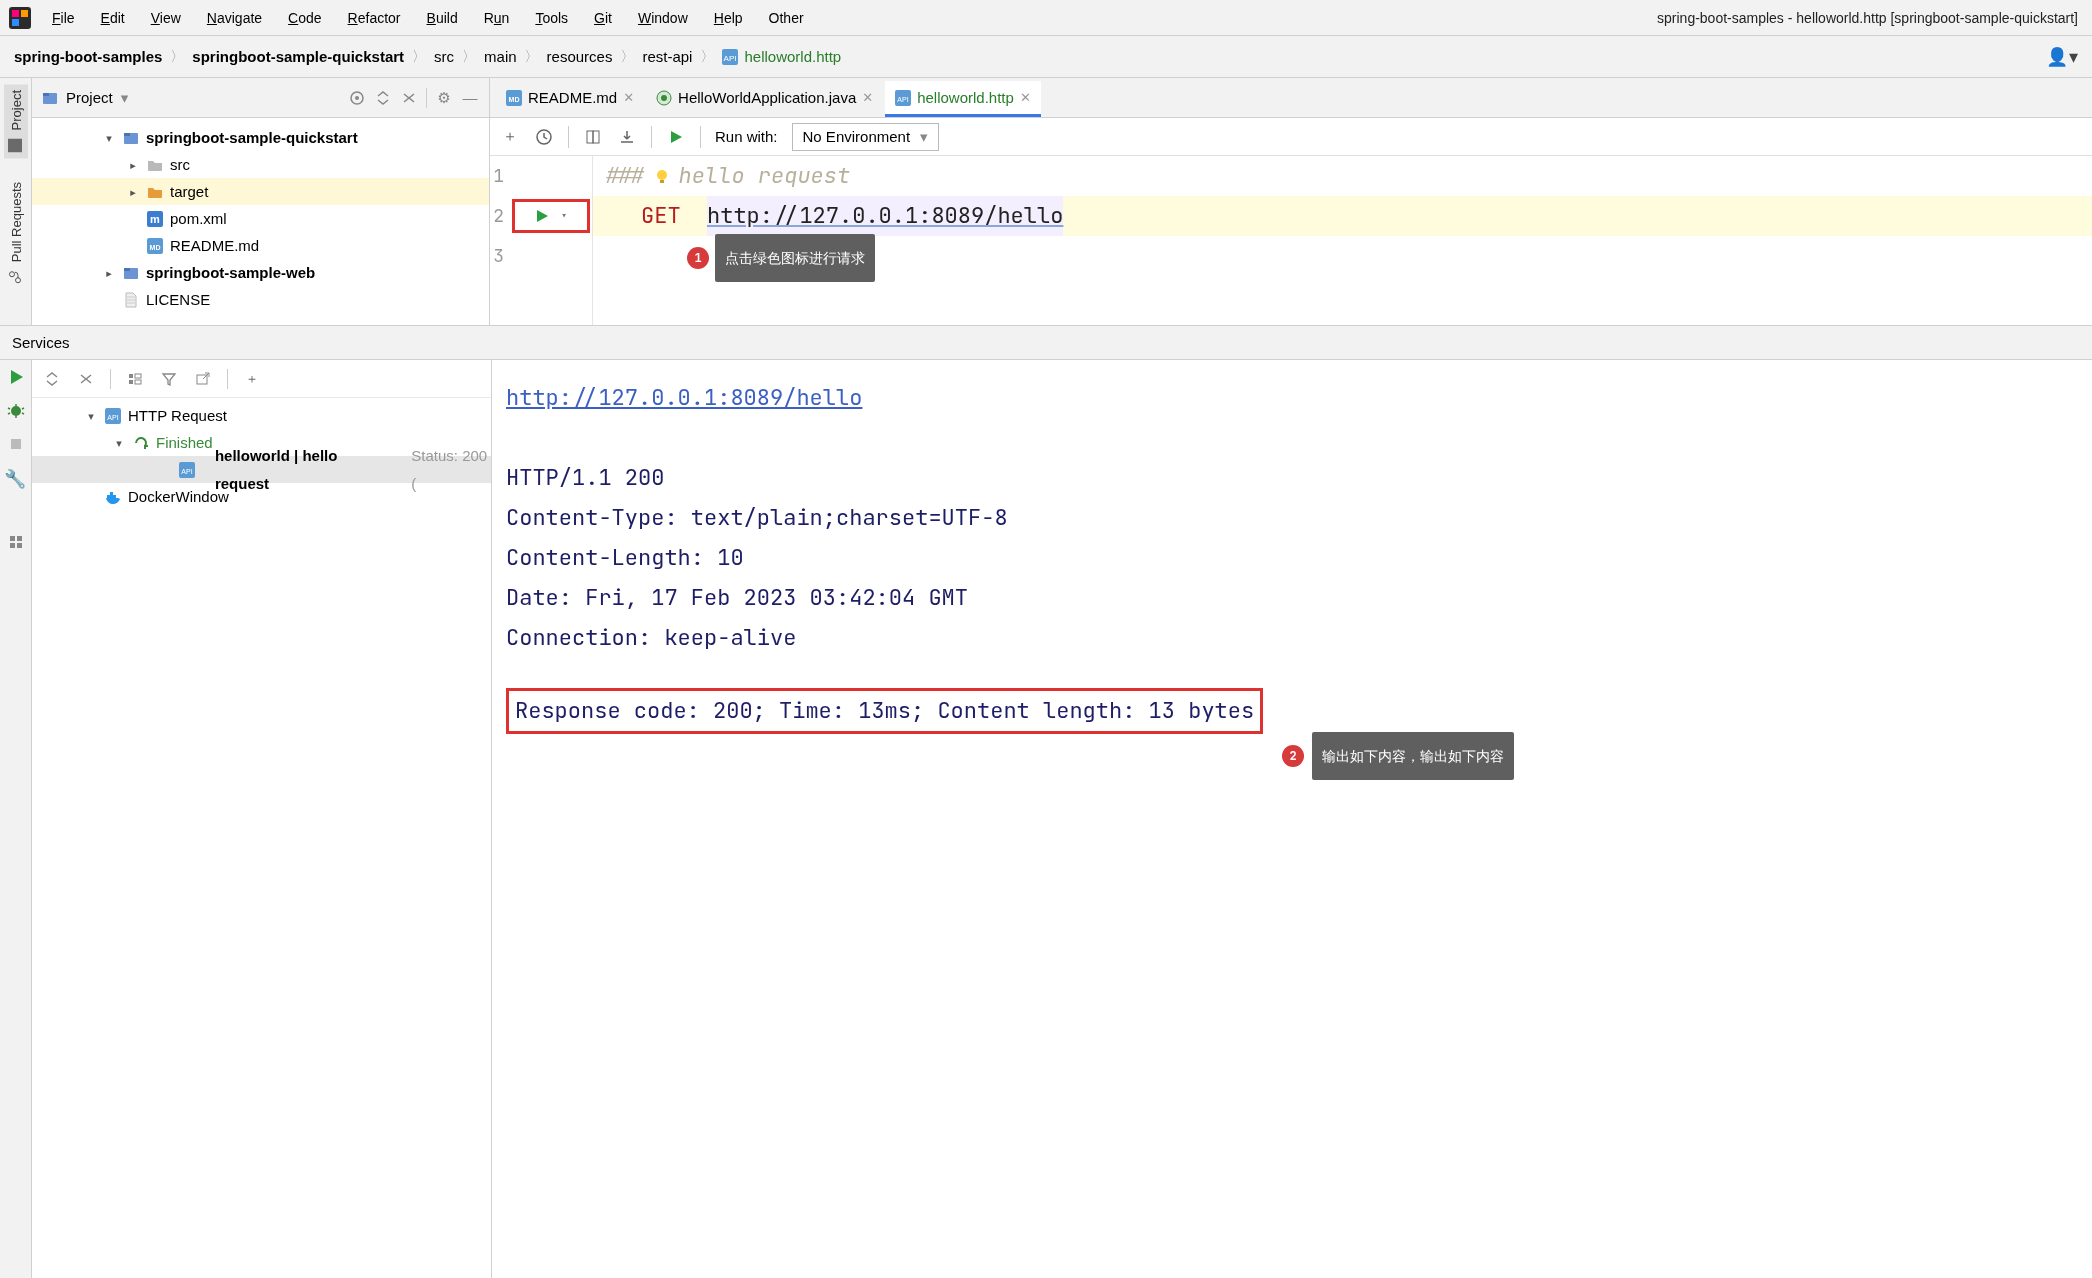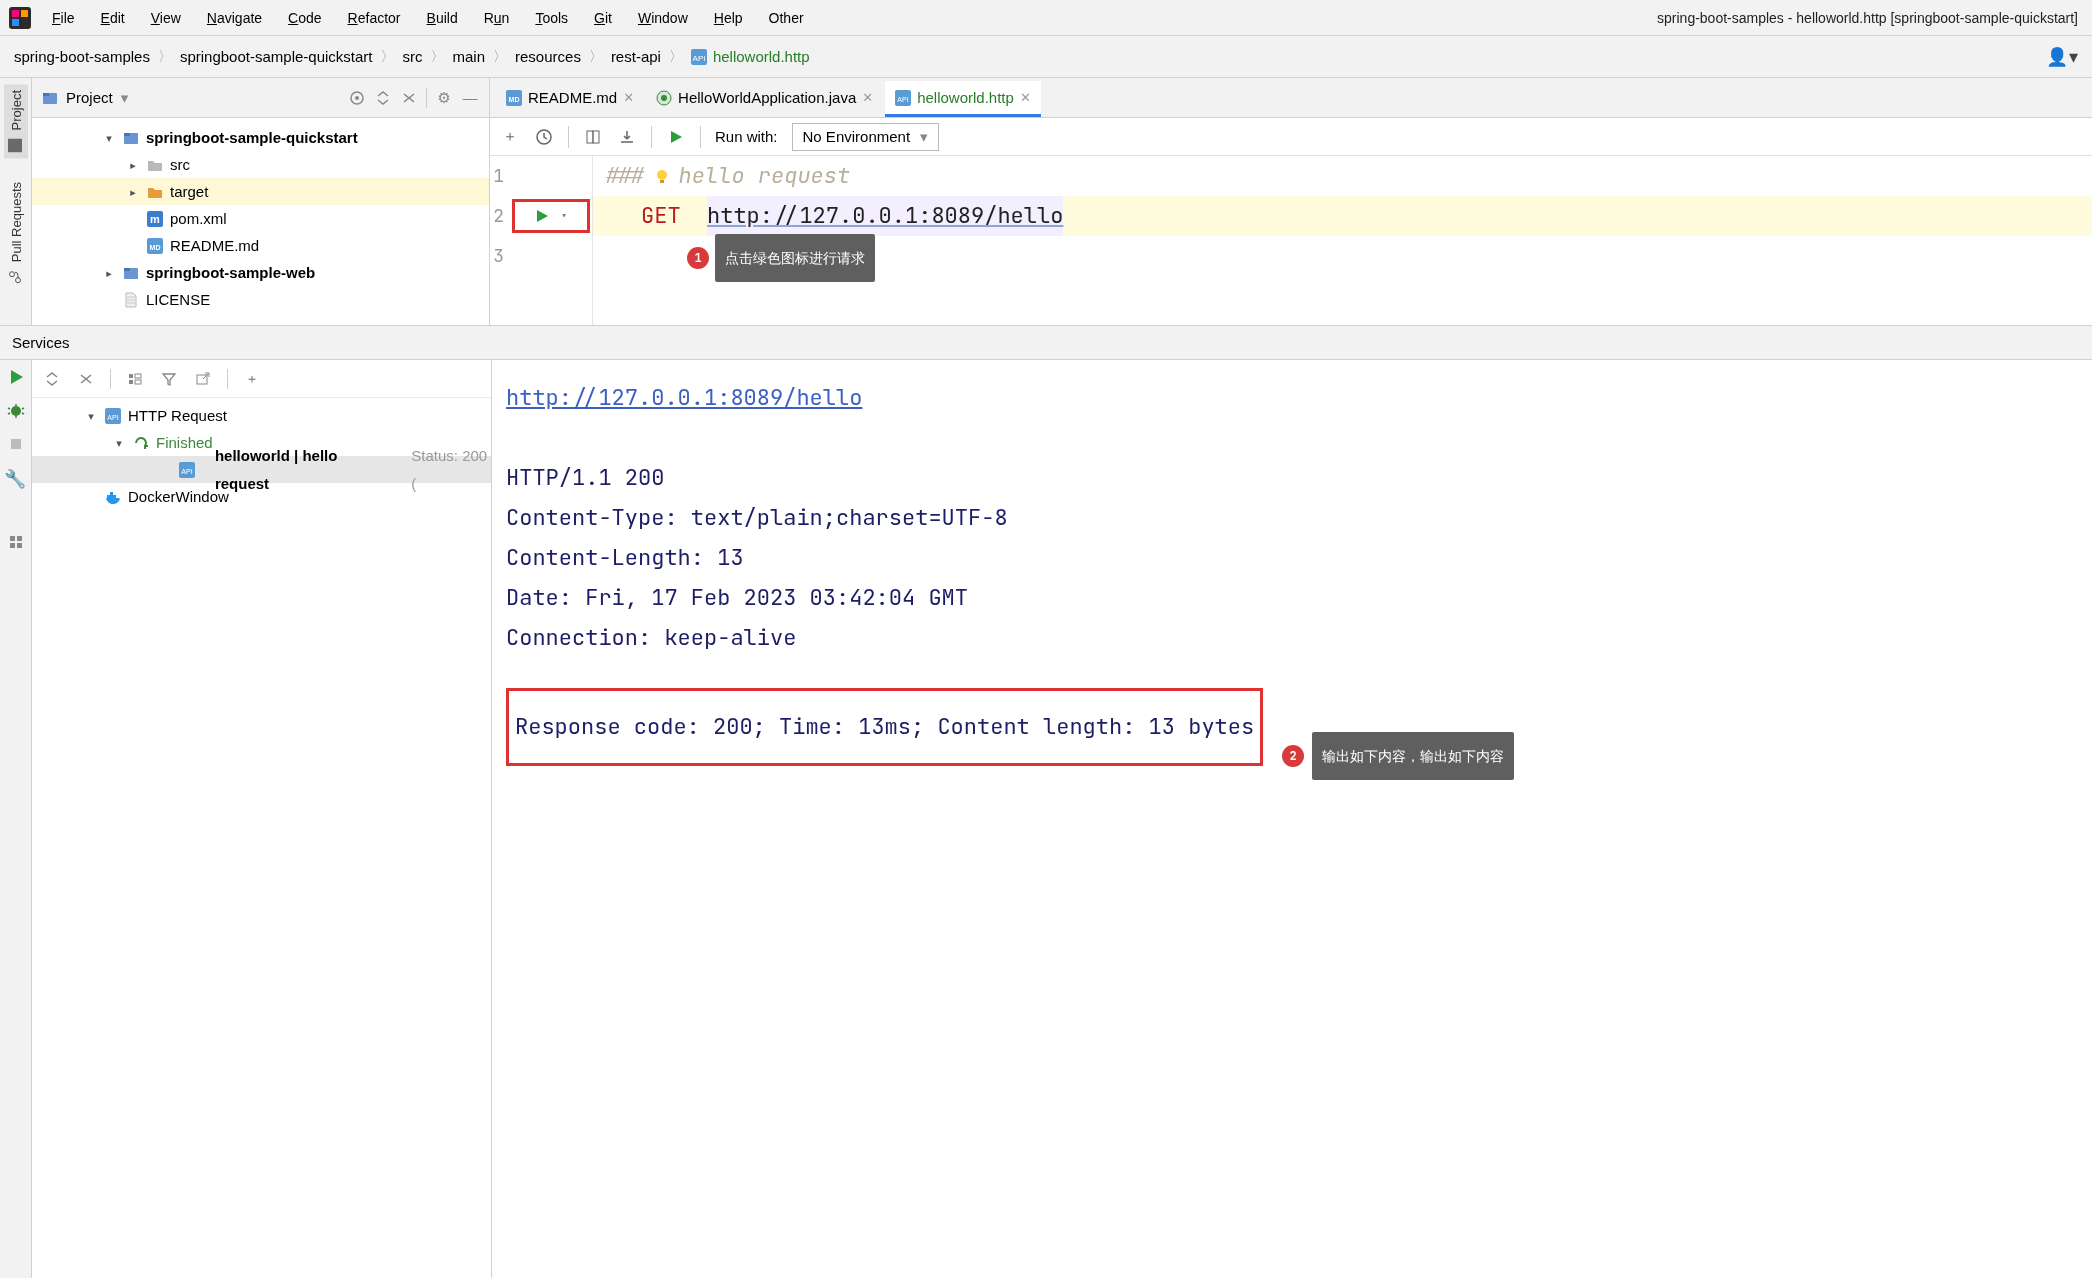--- a/index.html
+++ b/index.html
@@ -45,21 +45,21 @@
     align-items: center;
     height: 42px;
     background: #f2f2f2;
     border-bottom: 1px solid #d0d0d0;
     padding: 0 14px;
     font-size: 15px;
     gap: 8px;
   }
   .crumb { display: flex; align-items: center; gap: 6px; }
   .crumb-sep { color: #999; font-size: 14px; }
-  .crumb-bold { font-weight: 400; }
+  .crumb-bold { font-weight: 700; }
   .crumb-icon { display:inline-flex; }
   .user-icon { margin-left: auto; font-size: 18px; color: #444; }
   
   .main-area {
     display: flex;
     height: 248px;
     border-bottom: 1px solid #d0d0d0;
   }
   
   .left-strip {
@@ -280,21 +280,21 @@
     padding: 18px 14px;
     font-family: "JetBrains Mono","Consolas","DejaVu Sans Mono",monospace;
     font-size: 22px;
     line-height: 40px;
     color: #1e1e66;
     position: relative;
   }
   .svc-url { color: #3b5fc2; text-decoration: underline; }
   .svc-output .hdr-line { color: #1e1e66; }
   .svc-output .body-box { border: 3px solid #e03131; display: inline-block; padding: 0 6px; color: #1e1e66; margin-top: 30px; }
-  .svc-output .summary-box { border: 3px solid #e03131; display: inline-block; padding: 16px 6px; color: #1e1e66; margin-top: 30px; }
+  .svc-output .summary-box { border: 3px solid #e03131; display: inline-block; padding: 0 6px; color: #1e1e66; margin-top: 30px; }
   .annot2 { position: absolute; left: 790px; top: 372px; display:flex; align-items:center; gap:8px; }
   
   svg { display:block; }
 </style>
 </head>
 <body>
 
 <div class="menubar">
   <span class="app-icon">
     <svg width="22" height="22" viewBox="0 0 22 22">
@@ -724,21 +724,21 @@
             <span>DockerWindow</span>
           </div>
         </div>
     </div>
 
     <div class="svc-output">
       <div><a class="svc-url">http://127.0.0.1:8089/hello</a></div>
       <div style="height:40px"></div>
       <div class="hdr-line">HTTP/1.1 200</div>
       <div class="hdr-line">Content-Type: text/plain;charset=UTF-8</div>
-      <div class="hdr-line">Content-Length: 13</div>
+      <div class="hdr-line">Content-Length: 10</div>
       <div class="hdr-line">Date: Fri, 17 Feb 2023 03:42:04 GMT</div>
       <div class="hdr-line">Connection: keep-alive</div>
       <div><span class="summary-box">Response code: 200; Time: 13ms; Content length: 13 bytes</span></div>
 
       <div class="annot2">
         <span class="annot-badge">2</span>
         <span class="annot-tip">输出如下内容，输出如下内容</span>
       </div>
     </div>
   </div>

